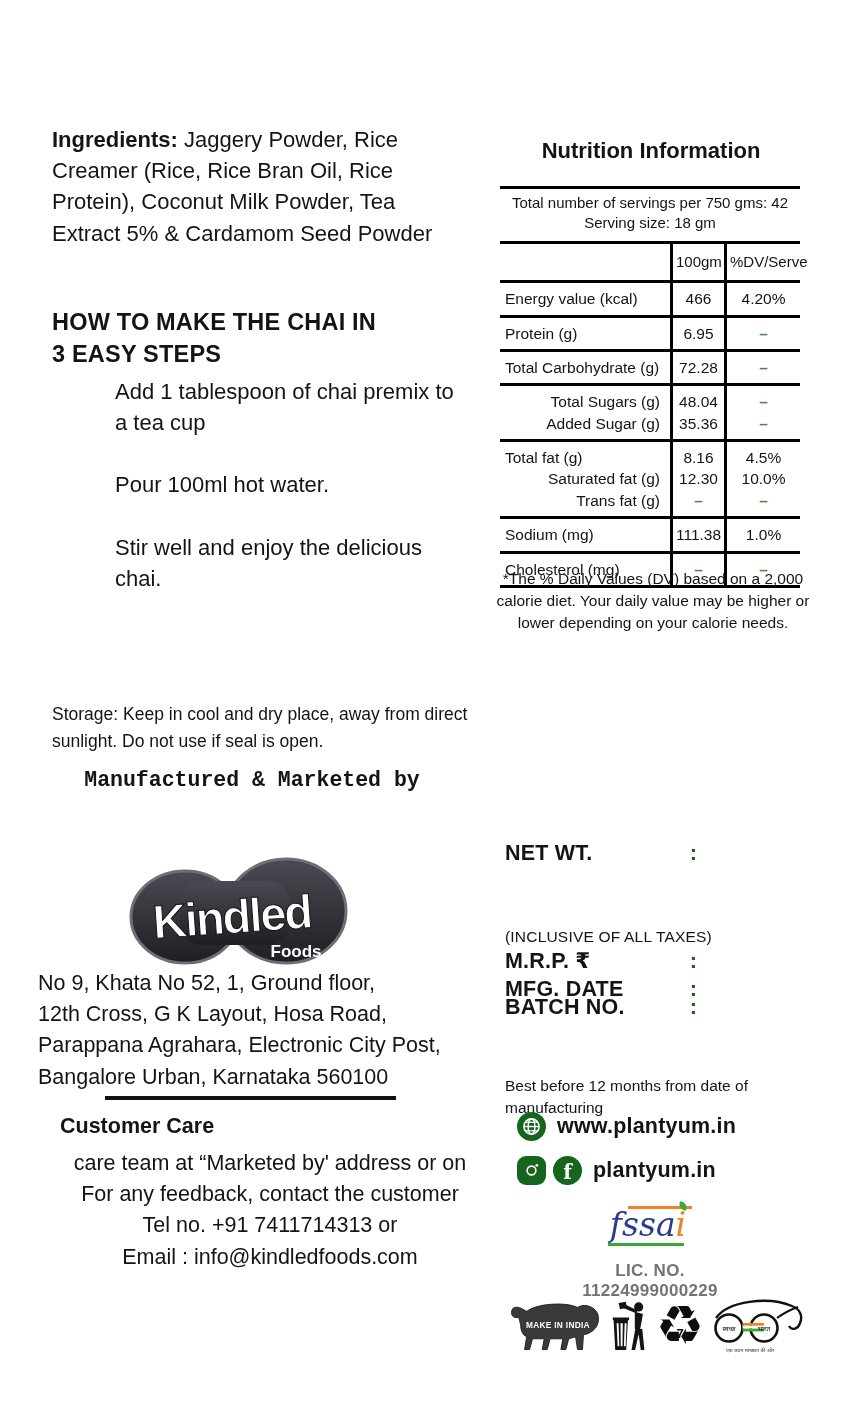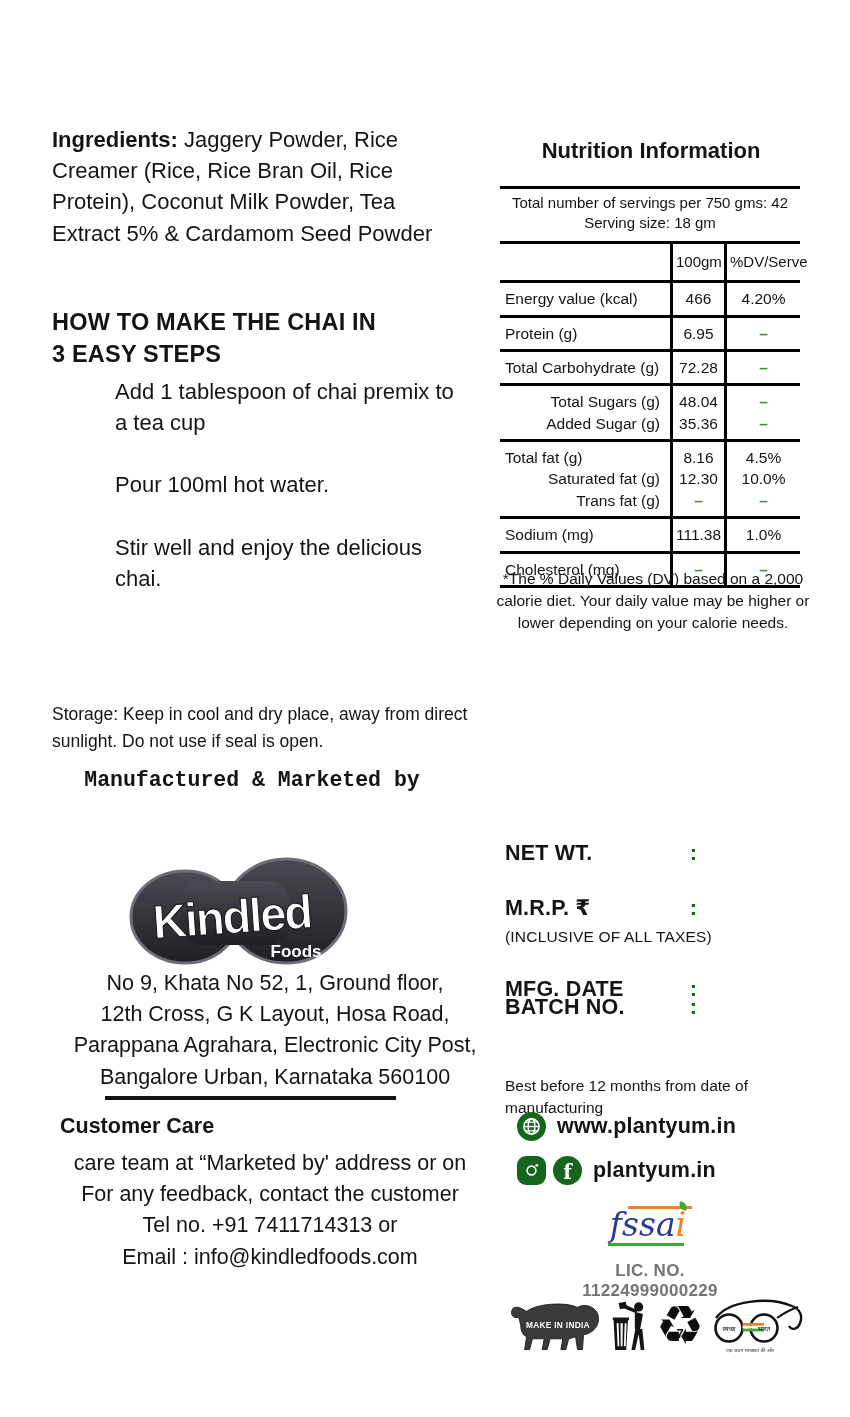--- a/index.html
+++ b/index.html
@@ -9,21 +9,21 @@
 
   
   .ingredients{left:52px;top:124px;width:392px;font-size:22px;line-height:1.42;}
   .ingredients b{font-weight:bold;}
   .howto-heading{left:52px;top:306px;width:420px;font-size:23.5px;font-weight:bold;line-height:1.38;letter-spacing:.2px;}
   .steps{left:115px;top:376px;width:350px;font-size:22px;line-height:1.42;}
   .steps p{margin:0 0 31px 0;}
   .storage{left:52px;top:701px;width:452px;font-size:17.5px;line-height:1.52;}
   .mm-heading{left:52px;top:768px;width:400px;text-align:center;font-size:21.5px;font-weight:bold;font-family:Liberation Mono, monospace;}
   .logo-wrap{left:128px;top:853px;width:220px;height:118px;}
-  .address{left:38px;top:968px;width:474px;text-align:center;font-size:21.5px;line-height:1.45;}
+  .address{left:38px;top:968px;width:474px;text-align:left;font-size:21.5px;line-height:1.45;}
   .divider{left:105px;top:1096px;width:291px;height:4px;background:#111;}
   .cc-heading{left:60px;top:1114px;width:430px;text-align:left;font-size:21.5px;font-weight:bold;}
   .cc-body{left:38px;top:1148px;width:464px;text-align:center;font-size:21.5px;line-height:1.45;}
 
   
   .n-title{left:498px;top:138px;width:306px;text-align:center;font-size:22px;font-weight:bold;}
   .ntable{left:500px;top:186px;width:300px;border-top:3px solid #000;}
   .servings{font-size:15px;line-height:1.35;text-align:center;padding:4px 0 7px 0;white-space:nowrap;}
   .ngrid{border-top:3px solid #000;}
   .nrow{display:grid;grid-template-columns:170px 54px 1fr;border-bottom:3px solid #000;align-items:stretch;}
@@ -221,21 +221,21 @@
     <div>care team at “Marketed by' address or on</div>
     <div>For any feedback, contact the customer</div>
     <div>Tel no. +91 7411714313 or</div>
     <div>Email : info@kindledfoods.com</div>
   </div>
 
   <div class="abs field" style="top:840px;">
     <span class="flabel">NET WT.</span>
     <span class="colon">:</span>
   </div>
-  <div class="abs field" style="top:895px;">
+  <div class="abs field" style="top:948px;">
     <span class="flabel">M.R.P. ₹</span>
     <span class="colon">:</span>
   </div>
   <div class="abs taxes-note">(INCLUSIVE OF ALL TAXES)</div>
   <div class="abs field" style="top:976px;">
     <span class="flabel">MFG. DATE</span>
     <span class="colon">:</span>
   </div>
   <div class="abs field" style="top:994px;align-items:center;">
     <span class="flabel">BATCH NO.</span>

